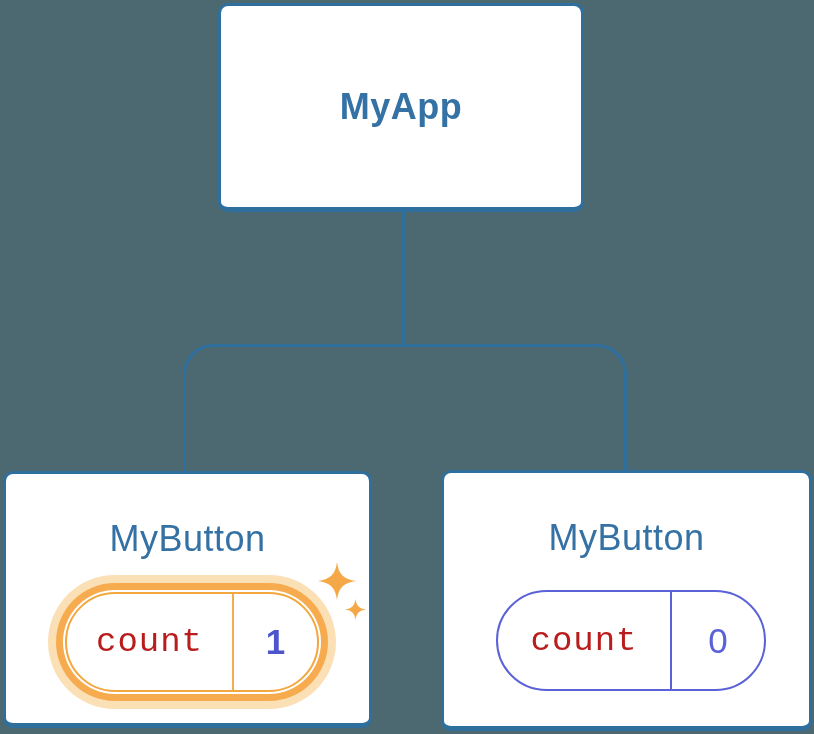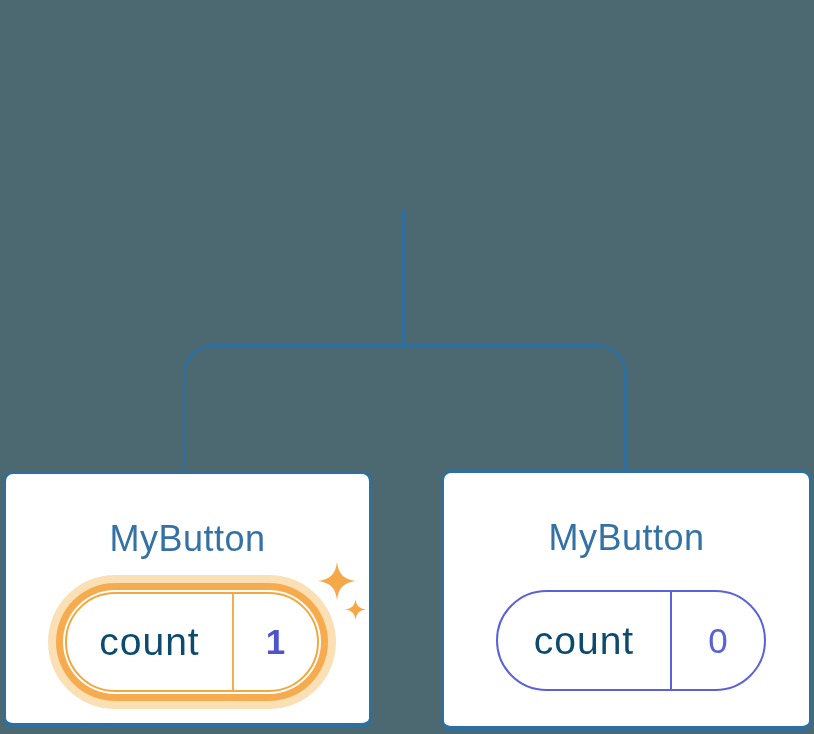--- a/index.html
+++ b/index.html
@@ -55,21 +55,21 @@
     left:52px; top:117px; width:270px; height:101px;
     border:2px solid #5B62D8;
   }
   .pill-highlight {
     left:59px; top:118px; width:254px; height:100px;
     border:2.5px solid #F2A73F;
     box-shadow: 0 0 0 2px #ffffff, 0 0 0 9px #F6AC4E, 0 0 0 17px #FBE0B6;
   }
   .pill-key {
     flex:1; display:flex; align-items:center; justify-content:center;
-    font-size:39px; color:#0c4a6e; letter-spacing:1px;
+    font-size:34px; color:#b91c1c; letter-spacing:1px;font-family:Liberation Mono, monospace;
   }
   .pill-val {
     display:flex; align-items:center; justify-content:center;
     font-size:35px;
   }
   .pill-normal .pill-val {
     width:92px; border-left:2px solid #5B62D8; color:#5B62D8; font-weight:400;
   }
   .pill-highlight .pill-val {
     width:83px; border-left:2.5px solid #F6AC4E; color:#4E55CC; font-weight:700;
@@ -78,20 +78,23 @@
   .sparkle svg { display:block; width:100%; height:100%; }
   .sparkle path { fill:#F5A848; }
   #sparkle-big   { left:312px; top:88px;  width:38px; height:38px; }
   #sparkle-small { left:339px; top:125px; width:21px; height:21px; }
 </style>
 </head>
 <body>
 
 <div id="canvas">
 
+  <div class="node" id="node-app">
+    <div class="node-title">MyApp</div>
+  </div>
 
   <div class="edge-stem"></div>
   <div class="edge-bracket"></div>
 
   <div class="node" id="node-button-1">
     <div class="child-title">MyButton</div>
     <div class="pill pill-highlight">
       <div class="pill-key">count</div>
       <div class="pill-val">1</div>
     </div>

